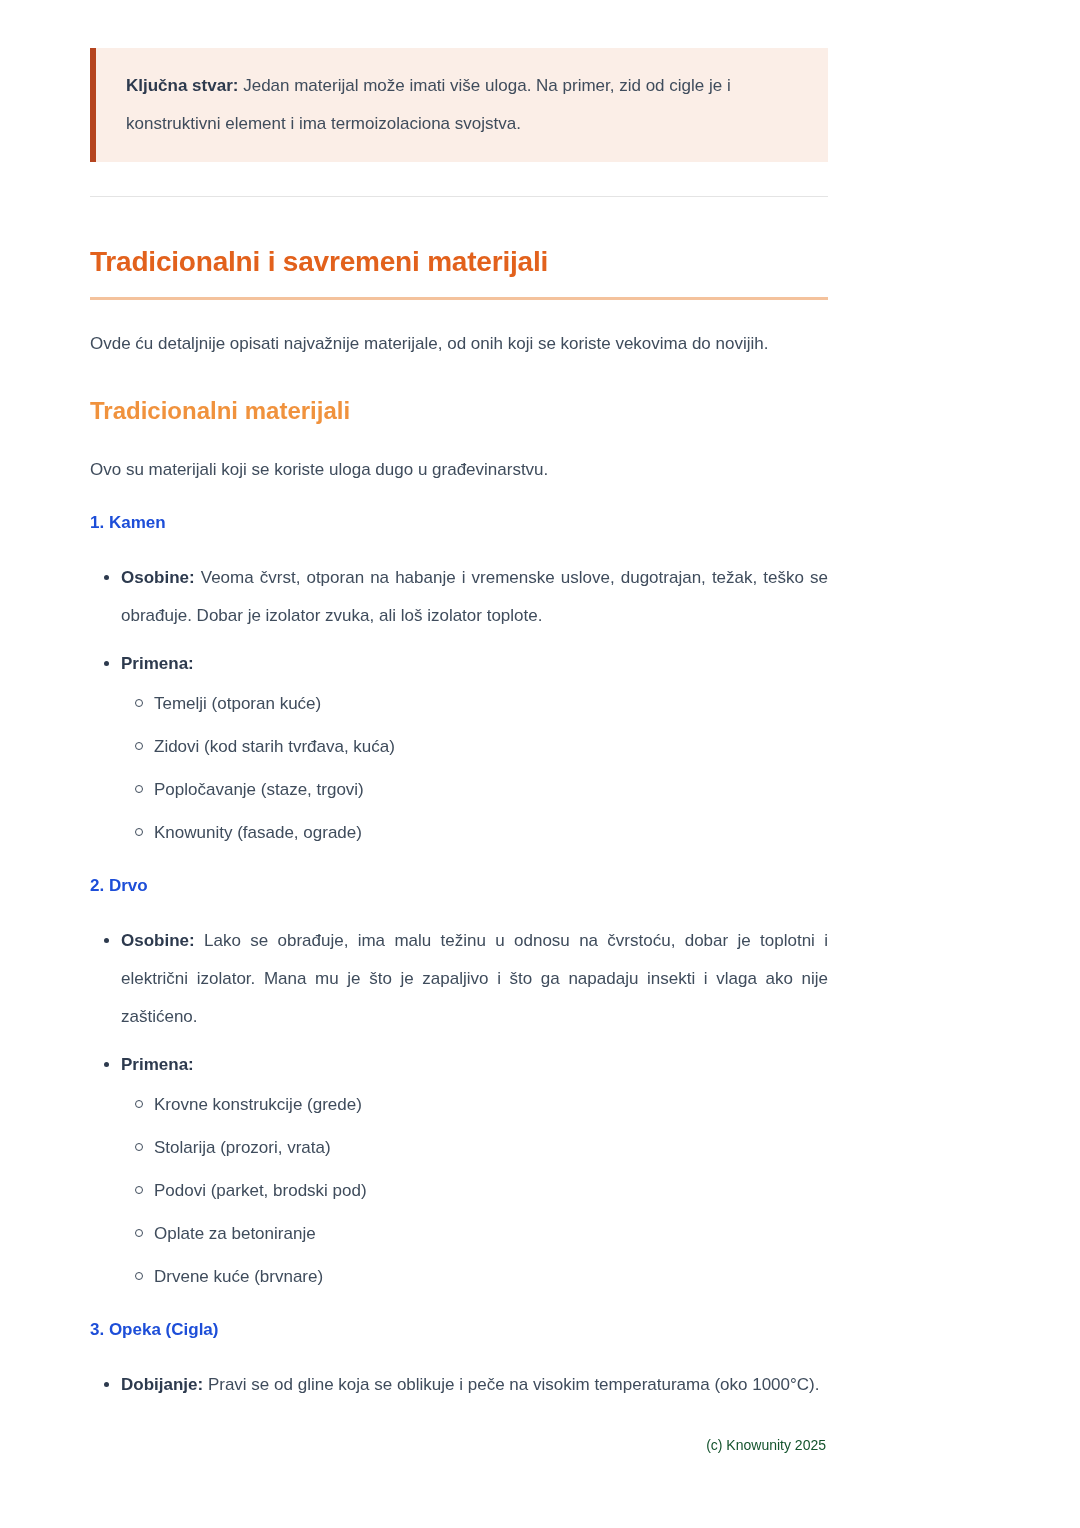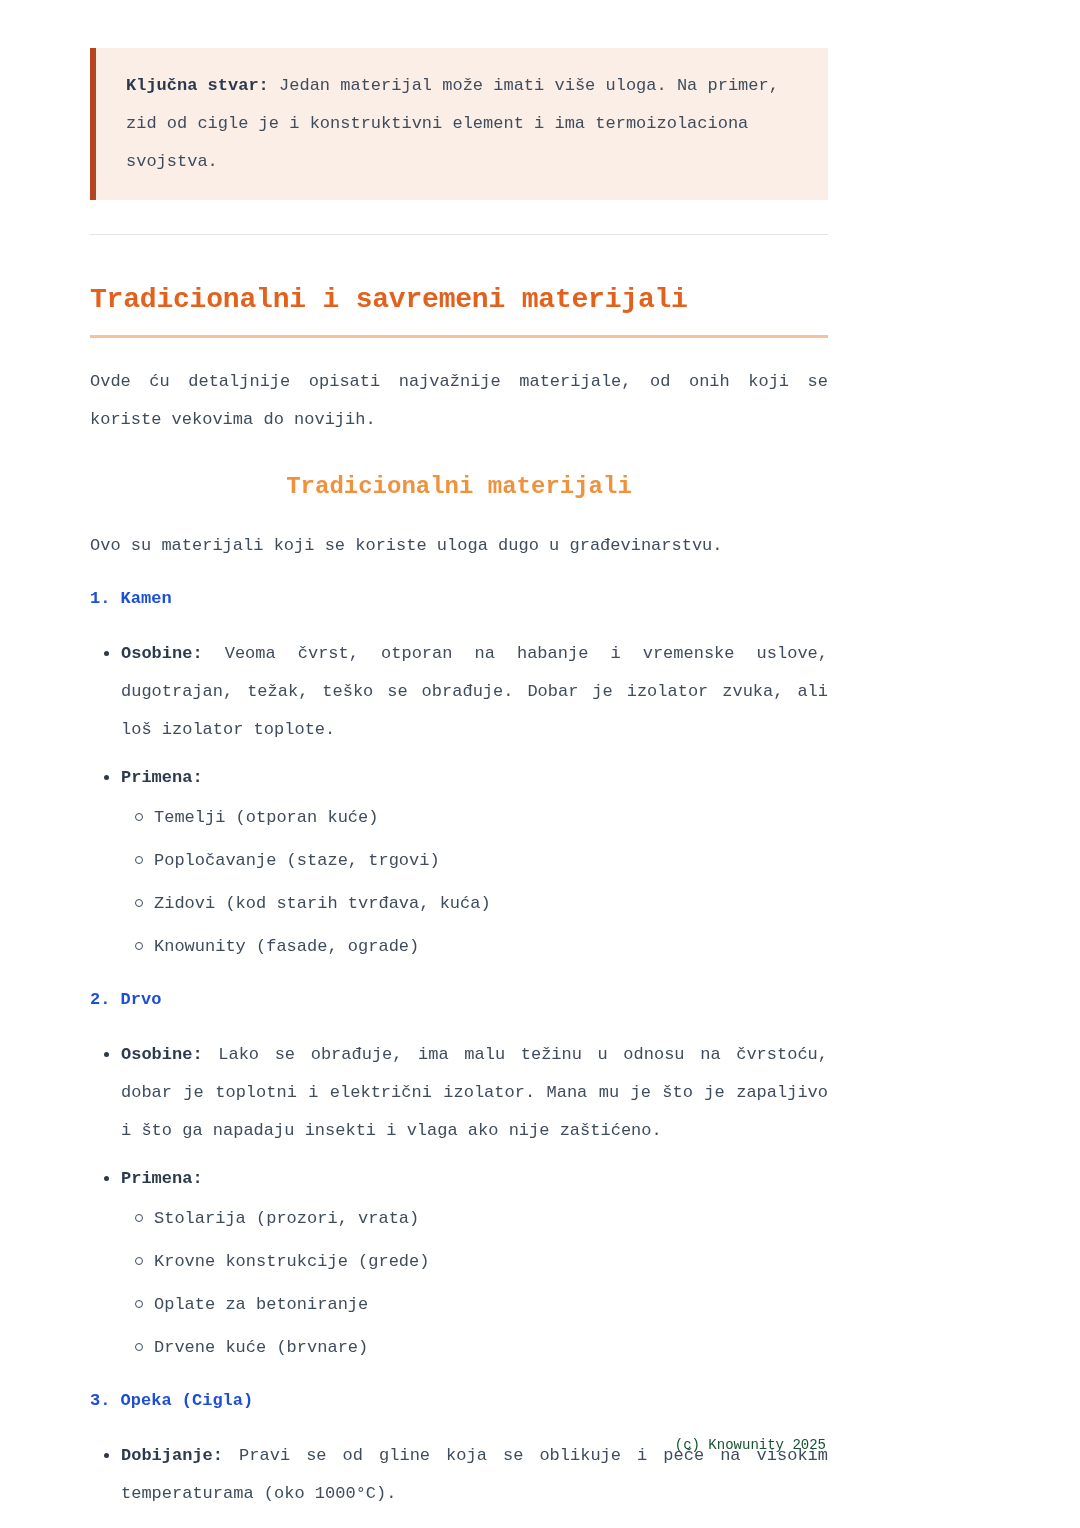--- a/index.html
+++ b/index.html
@@ -2,21 +2,21 @@
 <html><head>
 <meta charset="utf-8">
 <style>
   html, body { margin: 0; padding: 0; background: #ffffff; }
   .page {
     position: relative;
     width: 896px;
     height: 1528px;
     background: #ffffff;
     overflow: hidden;
-    font-family: Liberation Mono, monospace;
+    font-family: Liberation Sans, sans-serif;
   }
 
   
   .next-page-edge {
     position: absolute;
     left: 976px;
     top: 50px;
     width: 57px;
     height: 1429px;
     background: #fcf0e9;
@@ -71,21 +71,20 @@
     padding-bottom: 16px;
     border-bottom: 3px solid #f4c29c;
   }
 
   .h2 {
     margin: 33px 0 0 0;
     font-size: 24px;
     line-height: 30px;
     font-weight: 700;
     color: #f0923d;
-    text-align: center;
   }
 
   .para { margin: 25px 0 0 0; }
   .just { text-align: justify; }
 
   .entry-h {
     margin: 22px 0 0 0;
     font-size: 17px;
     line-height: 24px;
     font-weight: 700;
@@ -153,35 +152,36 @@
 
     <p class="para">Ovo su materijali koji se koriste uloga dugo u građevinarstvu.</p>
 
     <h4 class="entry-h">1. Kamen</h4>
     <ul class="b-list">
       <li class="b-item just"><strong>Osobine:</strong>
         <span>Veoma čvrst, otporan na habanje i vremenske uslove, dugotrajan, težak, teško se obrađuje. Dobar je izolator zvuka, ali loš izolator toplote.</span></li>
       <li class="b-item"><strong>Primena:</strong>
         <ul class="sub-list">
           <li class="sub-item">Temelji (otporan kuće)</li>
+          <li class="sub-item">Zidovi (kod starih tvrđava, kuća)</li>
           <li class="sub-item">Popločavanje (staze, trgovi)</li>
-          <li class="sub-item">Zidovi (kod starih tvrđava, kuća)</li>
           <li class="sub-item">Knowunity (fasade, ograde)</li>
         </ul>
       </li>
     </ul>
 
     <h4 class="entry-h">2. Drvo</h4>
     <ul class="b-list">
       <li class="b-item just"><strong>Osobine:</strong>
         <span>Lako se obrađuje, ima malu težinu u odnosu na čvrstoću, dobar je toplotni i električni izolator. Mana mu je što je zapaljivo i što ga napadaju insekti i vlaga ako nije zaštićeno.</span></li>
       <li class="b-item"><strong>Primena:</strong>
         <ul class="sub-list">
+          <li class="sub-item">Krovne konstrukcije (grede)</li>
           <li class="sub-item">Stolarija (prozori, vrata)</li>
-          <li class="sub-item">Krovne konstrukcije (grede)</li>
+          <li class="sub-item">Podovi (parket, brodski pod)</li>
           <li class="sub-item">Oplate za betoniranje</li>
           <li class="sub-item">Drvene kuće (brvnare)</li>
         </ul>
       </li>
     </ul>
 
     <h4 class="entry-h">3. Opeka (Cigla)</h4>
     <ul class="b-list">
       <li class="b-item just"><strong>Dobijanje:</strong>
         <span>Pravi se od gline koja se oblikuje i peče na visokim temperaturama (oko 1000°C).</span></li>

